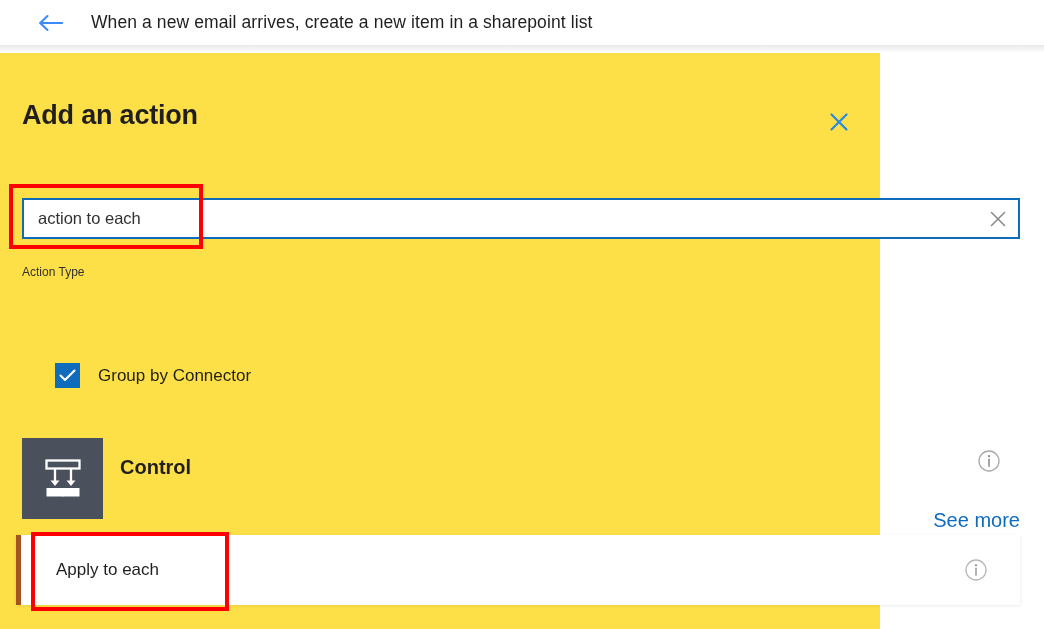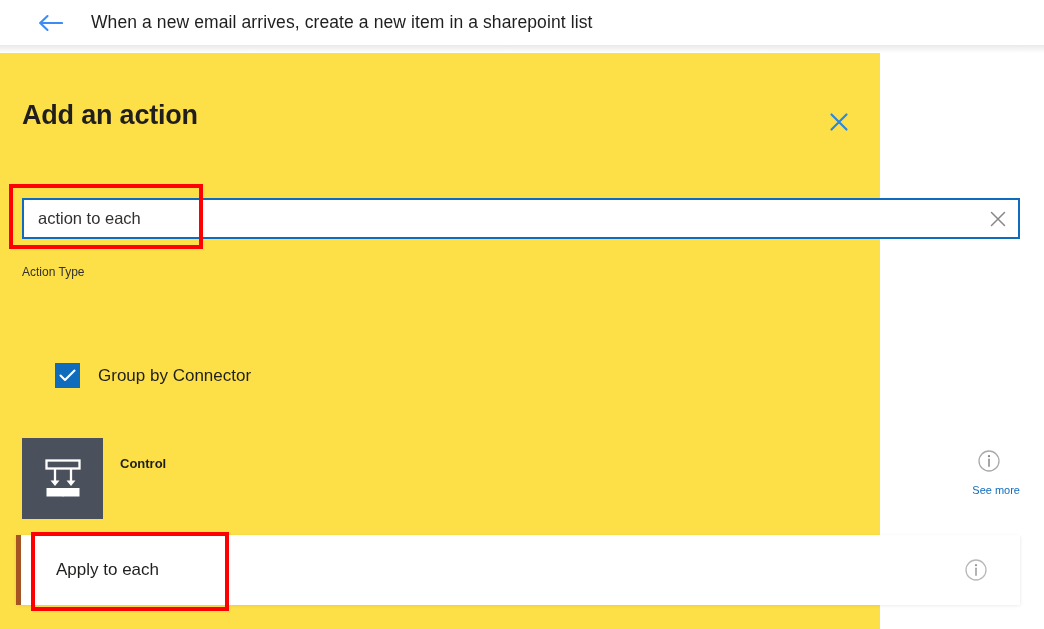--- a/index.html
+++ b/index.html
@@ -201,37 +201,37 @@
     height: 81px;
     background: #4a515c;
     display: flex;
     align-items: center;
     justify-content: center;
   }
   .connector-name {
     position: absolute;
     left: 120px;
     top: 18px;
-    font-size: 13px;
+    font-size: 20px;
     font-weight: bold;
     color: #201f1e;
   }
   .connector-info {
     position: absolute;
     right: 43px;
     top: 11px;
     width: 24px;
     height: 24px;
     cursor: pointer;
   }
   .see-more {
     position: absolute;
     right: 24px;
-    top: 46px;
-    font-size: 11px;
+    top: 71px;
+    font-size: 20px;
     color: #0f6cbd;
     cursor: pointer;
     white-space: nowrap;
   }
 
   
   .action-card {
     position: absolute;
     left: 16px;
     top: 482px;

